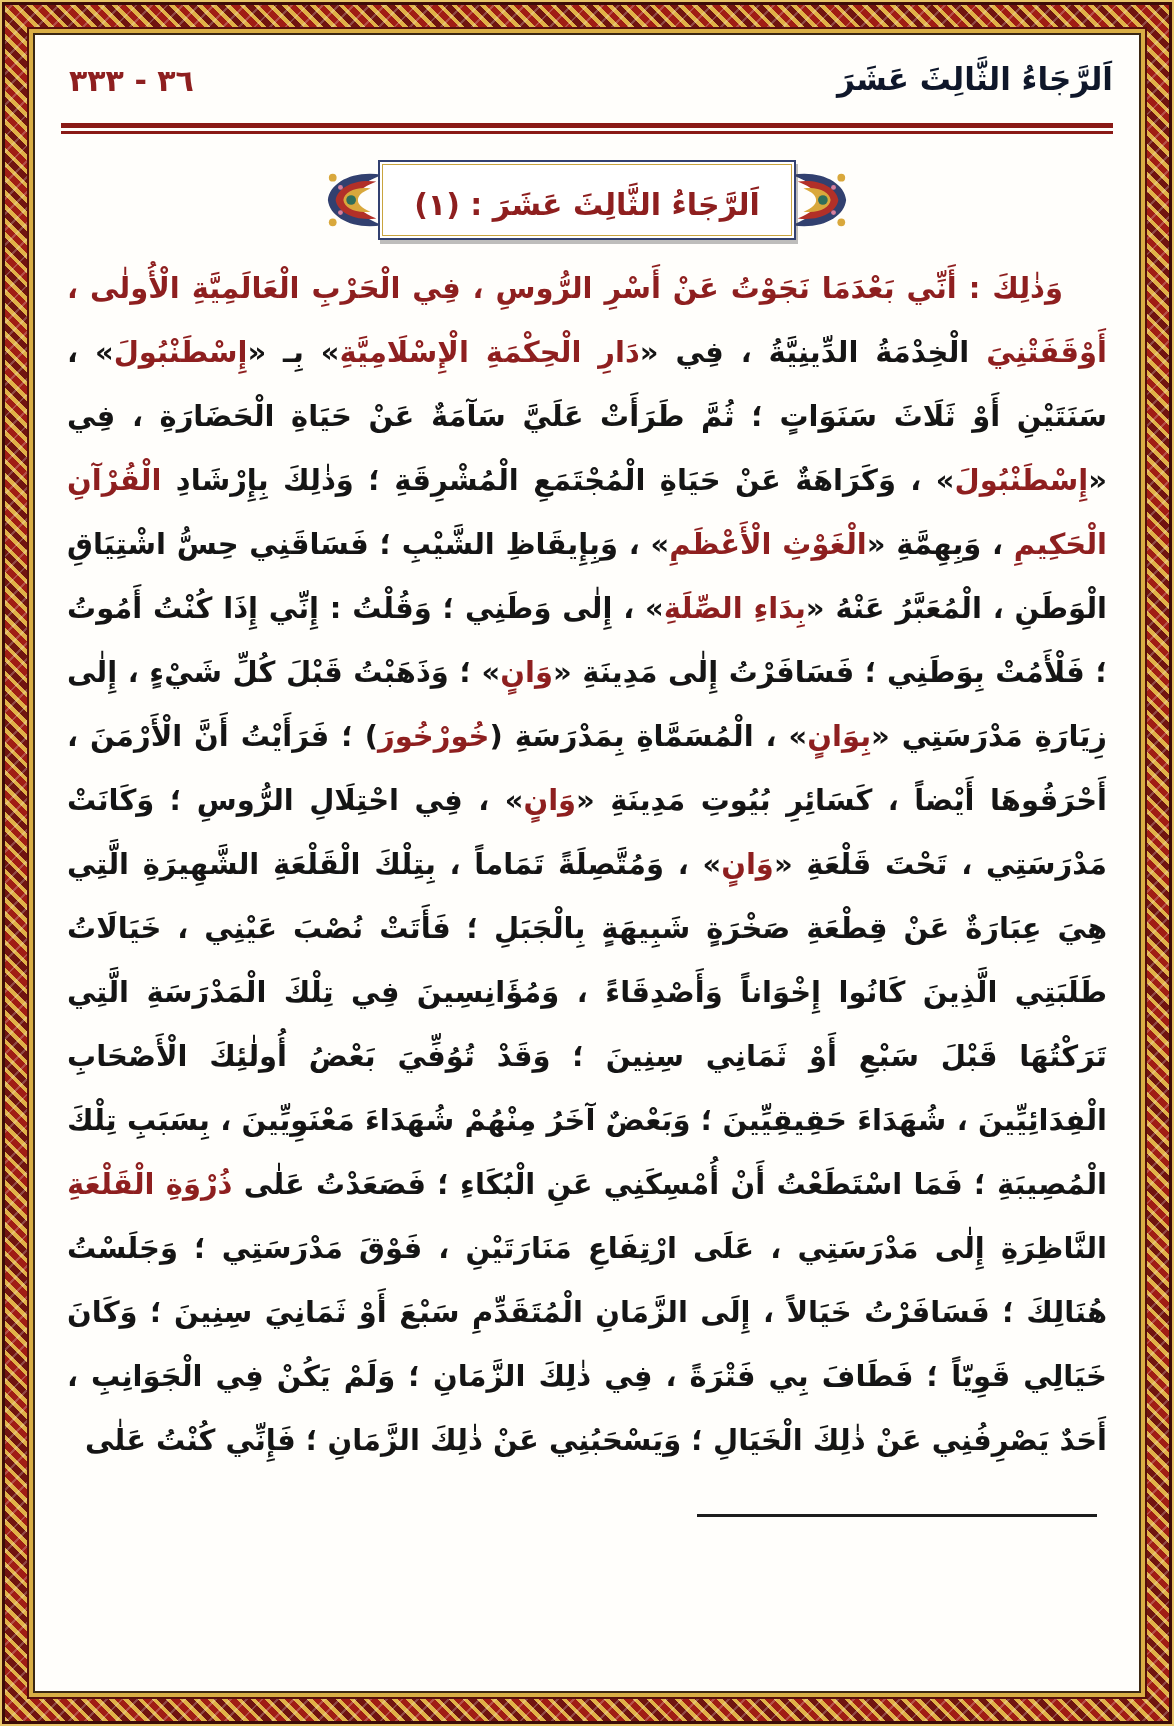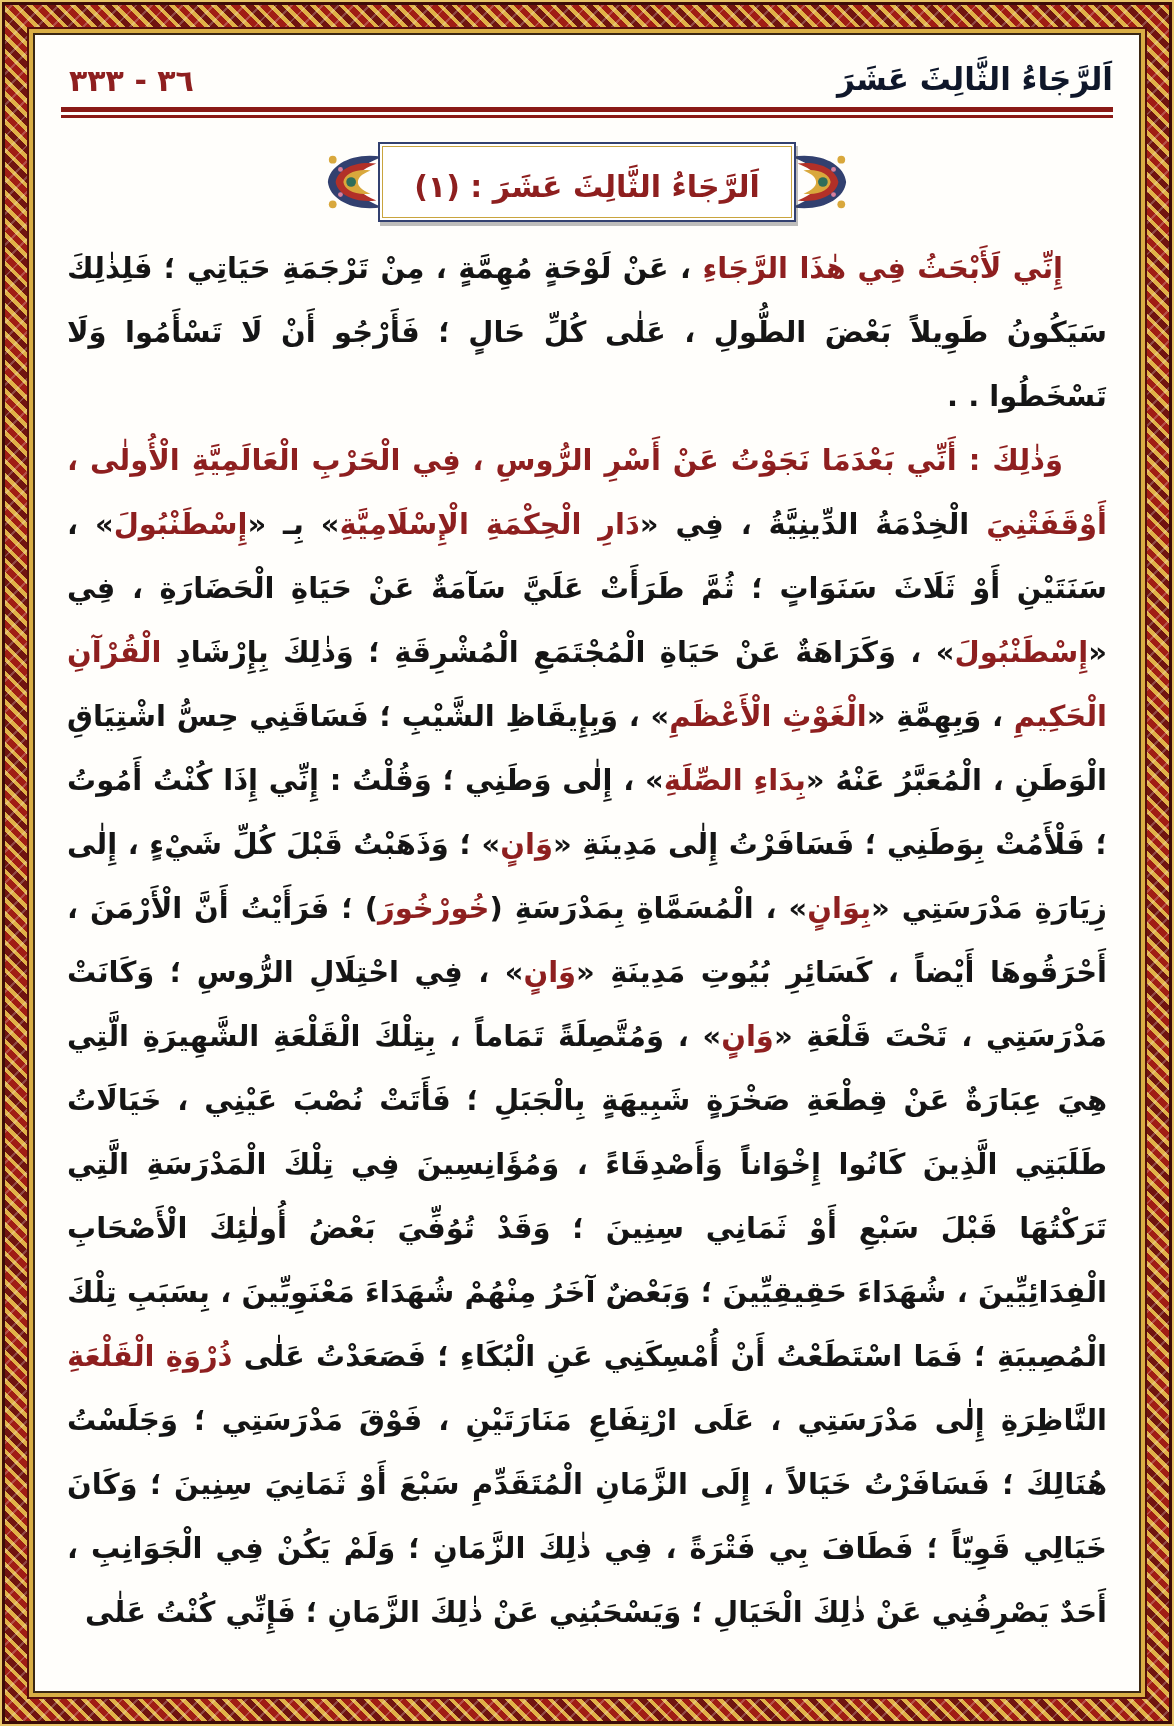--- a/index.html
+++ b/index.html
@@ -96,21 +96,20 @@
         <path d="M16 21 C 32 19, 43 25, 44 33 C 43 41, 32 47, 16 45 C 26 41, 29 37, 29 33 C 29 29, 26 25, 16 21 Z" fill="#d9a83c"></path>
         <circle cx="36" cy="33" r="5" fill="#2f6e5a"></circle>
         <circle cx="55" cy="10" r="4" fill="#d9a83c"></circle>
         <circle cx="55" cy="56" r="4" fill="#d9a83c"></circle>
         <circle cx="47" cy="20" r="2.5" fill="#d77f9d"></circle>
         <circle cx="47" cy="46" r="2.5" fill="#d77f9d"></circle>
       </svg>
     </div>
 
     <div class="bodytext" id="body-paragraphs">
-        <p><span class="seg-red">إِنِّي لَأَبْحَثُ فِي هٰذَا الرَّجَاءِ</span><span class="seg-black"> ، عَنْ لَوْحَةٍ مُهِمَّةٍ ، مِنْ تَرْجَمَةِ حَيَاتِي ؛ فَلِذٰلِكَ سَيَكُونُ طَوِيلاً بَعْضَ الطُّولِ ، عَلٰى كُلِّ حَالٍ ؛ فَأَرْجُو أَنْ لَا تَسْأَمُوا وَلَا تَسْخَطُوا . .</span></p>
         <p><span class="seg-red">وَذٰلِكَ : أَنِّي بَعْدَمَا نَجَوْتُ عَنْ أَسْرِ الرُّوسِ ، فِي الْحَرْبِ الْعَالَمِيَّةِ الْأُولٰى ، أَوْقَفَتْنِيَ</span><span class="seg-black"> الْخِدْمَةُ الدِّينِيَّةُ ، فِي «</span><span class="seg-red">دَارِ الْحِكْمَةِ الْإِسْلَامِيَّةِ</span><span class="seg-black">» بِـ «</span><span class="seg-red">إِسْطَنْبُولَ</span><span class="seg-black">» ، سَنَتَيْنِ أَوْ ثَلَاثَ سَنَوَاتٍ ؛ ثُمَّ طَرَأَتْ عَلَيَّ سَآمَةٌ عَنْ حَيَاةِ الْحَضَارَةِ ، فِي «</span><span class="seg-red">إِسْطَنْبُولَ</span><span class="seg-black">» ، وَكَرَاهَةٌ عَنْ حَيَاةِ الْمُجْتَمَعِ الْمُشْرِقَةِ ؛ وَذٰلِكَ بِإِرْشَادِ </span><span class="seg-red">الْقُرْآنِ الْحَكِيمِ</span><span class="seg-black"> ، وَبِهِمَّةِ «</span><span class="seg-red">الْغَوْثِ الْأَعْظَمِ</span><span class="seg-black">» ، وَبِإِيقَاظِ الشَّيْبِ ؛ فَسَاقَنِي حِسُّ اشْتِيَاقِ الْوَطَنِ ، الْمُعَبَّرُ عَنْهُ «</span><span class="seg-red">بِدَاءِ الصِّلَةِ</span><span class="seg-black">» ، إِلٰى وَطَنِي ؛ وَقُلْتُ : إِنِّي إِذَا كُنْتُ أَمُوتُ ؛ فَلْأَمُتْ بِوَطَنِي ؛ فَسَافَرْتُ إِلٰى مَدِينَةِ «</span><span class="seg-red">وَانٍ</span><span class="seg-black">» ؛ وَذَهَبْتُ قَبْلَ كُلِّ شَيْءٍ ، إِلٰى زِيَارَةِ مَدْرَسَتِي «</span><span class="seg-red">بِوَانٍ</span><span class="seg-black">» ، الْمُسَمَّاةِ بِمَدْرَسَةِ (</span><span class="seg-red">خُورْخُورَ</span><span class="seg-black">) ؛ فَرَأَيْتُ أَنَّ الْأَرْمَنَ ، أَحْرَقُوهَا أَيْضاً ، كَسَائِرِ بُيُوتِ مَدِينَةِ «</span><span class="seg-red">وَانٍ</span><span class="seg-black">» ، فِي احْتِلَالِ الرُّوسِ ؛ وَكَانَتْ مَدْرَسَتِي ، تَحْتَ قَلْعَةِ «</span><span class="seg-red">وَانٍ</span><span class="seg-black">» ، وَمُتَّصِلَةً تَمَاماً ، بِتِلْكَ الْقَلْعَةِ الشَّهِيرَةِ الَّتِي هِيَ عِبَارَةٌ عَنْ قِطْعَةِ صَخْرَةٍ شَبِيهَةٍ بِالْجَبَلِ ؛ فَأَتَتْ نُصْبَ عَيْنِي ، خَيَالَاتُ طَلَبَتِي الَّذِينَ كَانُوا إِخْوَاناً وَأَصْدِقَاءً ، وَمُؤَانِسِينَ فِي تِلْكَ الْمَدْرَسَةِ الَّتِي تَرَكْتُهَا قَبْلَ سَبْعِ أَوْ ثَمَانِي سِنِينَ ؛ وَقَدْ تُوُفِّيَ بَعْضُ أُولٰئِكَ الْأَصْحَابِ الْفِدَائِيِّينَ ، شُهَدَاءَ حَقِيقِيِّينَ ؛ وَبَعْضٌ آخَرُ مِنْهُمْ شُهَدَاءَ مَعْنَوِيِّينَ ، بِسَبَبِ تِلْكَ الْمُصِيبَةِ ؛ فَمَا اسْتَطَعْتُ أَنْ أُمْسِكَنِي عَنِ الْبُكَاءِ ؛ فَصَعَدْتُ عَلٰى </span><span class="seg-red">ذُرْوَةِ الْقَلْعَةِ</span><span class="seg-black"> النَّاظِرَةِ إِلٰى مَدْرَسَتِي ، عَلَى ارْتِفَاعِ مَنَارَتَيْنِ ، فَوْقَ مَدْرَسَتِي ؛ وَجَلَسْتُ هُنَالِكَ ؛ فَسَافَرْتُ خَيَالاً ، إِلَى الزَّمَانِ الْمُتَقَدِّمِ سَبْعَ أَوْ ثَمَانِيَ سِنِينَ ؛ وَكَانَ خَيَالِي قَوِيّاً ؛ فَطَافَ بِي فَتْرَةً ، فِي ذٰلِكَ الزَّمَانِ ؛ وَلَمْ يَكُنْ فِي الْجَوَانِبِ ، أَحَدٌ يَصْرِفُنِي عَنْ ذٰلِكَ الْخَيَالِ ؛ وَيَسْحَبُنِي عَنْ ذٰلِكَ الزَّمَانِ ؛ فَإِنِّي كُنْتُ عَلٰى</span></p>
       </div>
 
     <div class="fn-rule"></div>
     <div class="footnote" id="footnote-text">
   
 
   
 </div>
 

